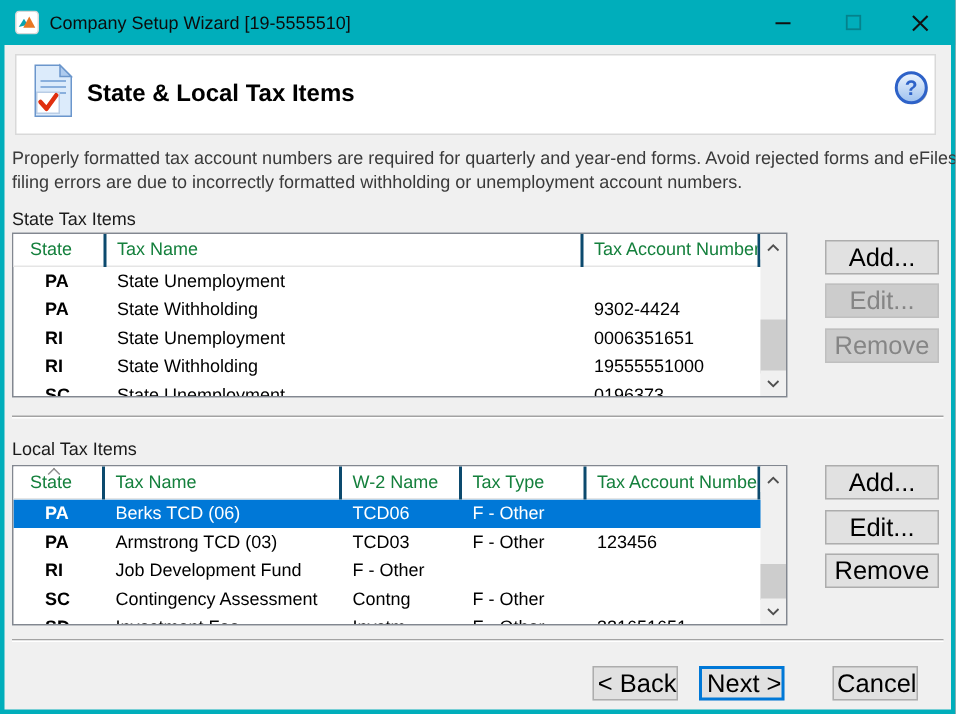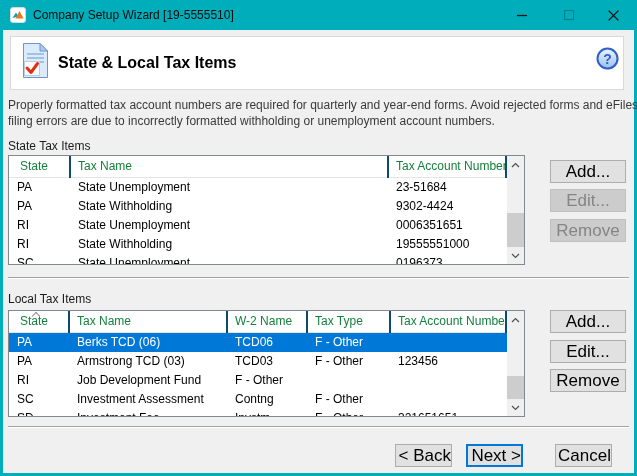--- a/index.html
+++ b/index.html
@@ -31,21 +31,21 @@
   .listview{position:absolute;background:#ffffff;border:1px solid #828790;}
   .lv-header{display:flex;height:22px;border-bottom:1px solid #e5e5e5;background:#ffffff;}
   .lv-hcell{position:relative;height:22px;line-height:21px;border-right:2px solid #0c4a6e;
             padding-left:7px;overflow:hidden;white-space:nowrap;color:#15803d;}
   .lv-hcell:first-child{padding-left:11px;}
   .sort-caret{position:absolute;top:2px;left:24px;width:6px;height:6px;
               border-left:1px solid #8f8f8f;border-top:1px solid #8f8f8f;transform:rotate(45deg);}
   .lv-body{overflow:hidden;}
   .lv-row{display:flex;height:19px;line-height:19px;}
   .lv-cell{padding-left:7px;overflow:hidden;white-space:nowrap;}
-  .lv-cell:first-child{padding-left:8px;}
+  .lv-cell:first-child{padding-left:21px;font-weight:bold;}
   .lv-row.selected{background:#0078d7;color:#ffffff;}
   .lv-scrollbar{position:absolute;top:0;right:0;bottom:0;width:17px;background:#f0f0f0;}
   .sb-arrow{position:absolute;left:0;width:17px;height:17px;display:flex;align-items:center;justify-content:center;background:#f0f0f0;}
   .sb-up{top:0;} .sb-down{bottom:0;}
   .sb-thumb{position:absolute;left:0;width:17px;background:#cdcdcd;}
   
   .win-btn{position:absolute;font-family:"Liberation Sans", sans-serif;font-size:17px;
            background:#e1e1e1;border:1px solid #adadad;color:#000;padding:0;cursor:pointer;}
   .win-btn.disabled{background:#cccccc;border-color:#bfbfbf;color:#858585;cursor:default;}
   .side-btn{left:550px;width:76px;height:23px;}
@@ -123,21 +123,20 @@
   <div class="listview" id="state-table" style="left:8px;top:155px;width:517px;height:110px">
     <div class="lv-header">
         <div class="lv-hcell" style="width: 62px;"><span>State</span></div>
         <div class="lv-hcell" style="width: 318px;"><span>Tax Name</span></div>
         <div class="lv-hcell" style="width: 118px;"><span>Tax Account Number</span></div>
       </div>
     <div class="lv-body" style="height: 86px;">
         <div class="lv-row">
           <div class="lv-cell" style="width: 62px;">PA</div>
           <div class="lv-cell" style="width: 318px;">State Unemployment</div>
-          <div class="lv-cell" style="width: 118px;">23-51684</div>
         </div>
         <div class="lv-row">
           <div class="lv-cell" style="width: 62px;">PA</div>
           <div class="lv-cell" style="width: 318px;">State Withholding</div>
           <div class="lv-cell" style="width: 118px;">9302-4424</div>
         </div>
         <div class="lv-row">
           <div class="lv-cell" style="width: 62px;">RI</div>
           <div class="lv-cell" style="width: 318px;">State Unemployment</div>
           <div class="lv-cell" style="width: 118px;">0006351651</div>
@@ -198,21 +197,21 @@
           <div class="lv-cell" style="width: 116px;">123456</div>
         </div>
         <div class="lv-row">
           <div class="lv-cell" style="width: 61px;">RI</div>
           <div class="lv-cell" style="width: 158px;">Job Development Fund</div>
           <div class="lv-cell" style="width: 83px;">F - Other</div>
           <div class="lv-cell" style="width: 116px;"></div>
         </div>
         <div class="lv-row">
           <div class="lv-cell" style="width: 61px;">SC</div>
-          <div class="lv-cell" style="width: 158px;">Investment Assessment</div>
+          <div class="lv-cell" style="width: 158px;">Contingency Assessment</div>
           <div class="lv-cell" style="width: 80px;">Contng</div>
           <div class="lv-cell" style="width: 83px;">F - Other</div>
           <div class="lv-cell" style="width: 116px;"></div>
         </div>
         <div class="lv-row">
           <div class="lv-cell" style="width: 61px;">SD</div>
           <div class="lv-cell" style="width: 158px;">Investment Fee</div>
           <div class="lv-cell" style="width: 80px;">Invstm</div>
           <div class="lv-cell" style="width: 83px;">F - Other</div>
           <div class="lv-cell" style="width: 116px;">321651651</div>

